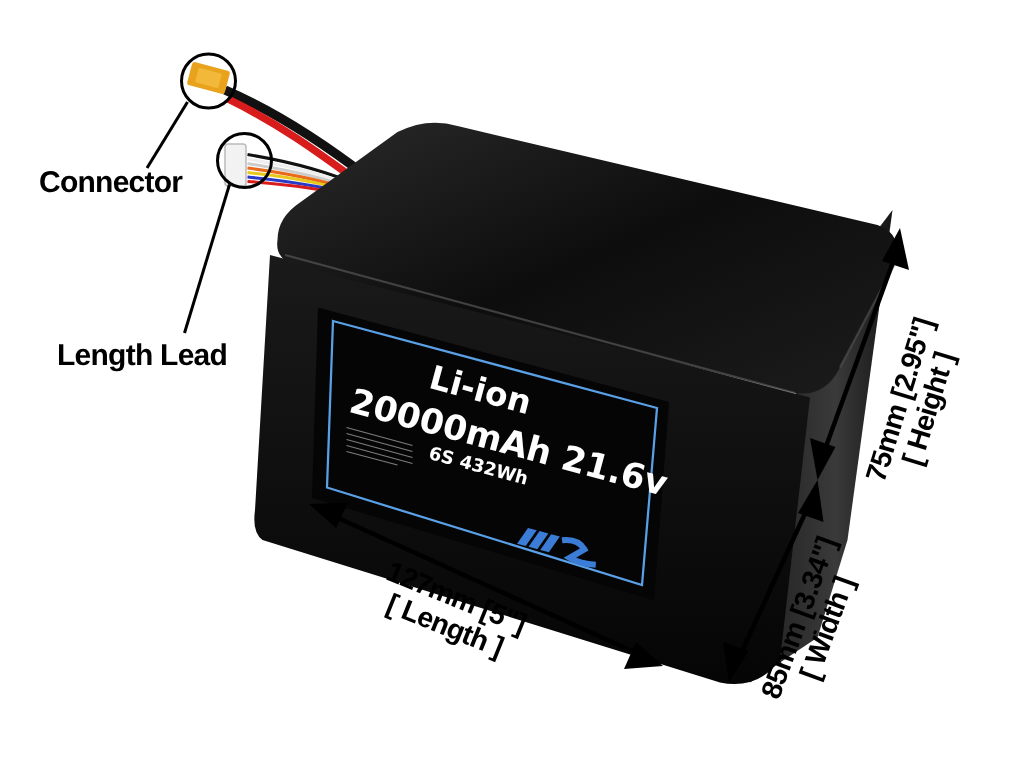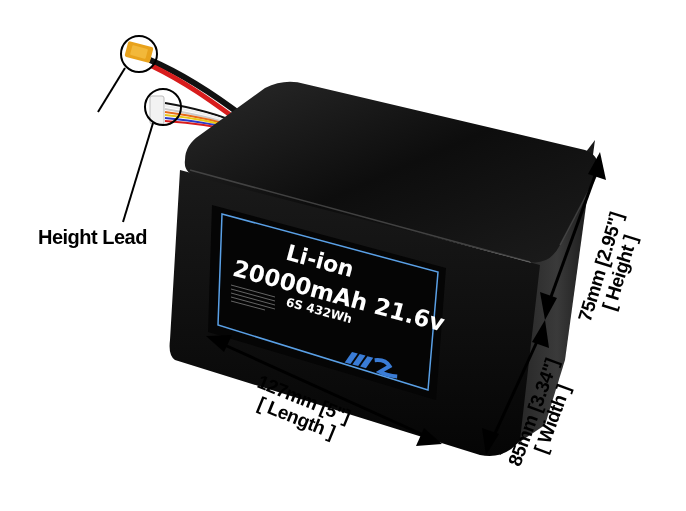--- a/index.html
+++ b/index.html
@@ -121,21 +121,22 @@
       <line x1="540" y1="335" x2="492" y2="440" stroke="#000" stroke-width="3"></line>
       <path d="M545,320 L549,348 L532,342 Z" fill="#000"></path>
       <path d="M486,455 L482,428 L499,434 Z" fill="#000"></path>
     </g>
   </svg>
 
   <div class="label-text" style="left:290px;top:240px;font-size:22px;transform:rotate(15deg);transform-origin:left top;">Li-ion</div>
   <div class="label-text" style="left:237px;top:255px;font-size:23px;transform:rotate(15deg);transform-origin:left top;">20000mAh 21.6v</div>
   <div class="label-text" style="left:288px;top:295px;font-size:12px;transform:rotate(15deg);transform-origin:left top;">6S 432Wh</div>
 
-  <div class="callout-text" style="left:38px;top:226px;font-size:20px;">Height Lead</div>
+  <div class="callout-text" style="left:26px;top:111px;font-size:20px;">Connector</div>
+  <div class="callout-text" style="left:38px;top:226px;font-size:20px;">Length Lead</div>
 
   <div class="dim-text" style="left:262px;top:372px;font-size:19px;transform:rotate(22deg);transform-origin:left top;">
     <div>127mm [5"]</div>
     <div>[ Length ]</div>
   </div>
 
   <div class="dim-text" style="left:575px;top:318px;font-size:19px;transform:rotate(-73deg);transform-origin:left top;">
     <div>75mm [2.95"]</div>
     <div>[ Height ]</div>
   </div>

